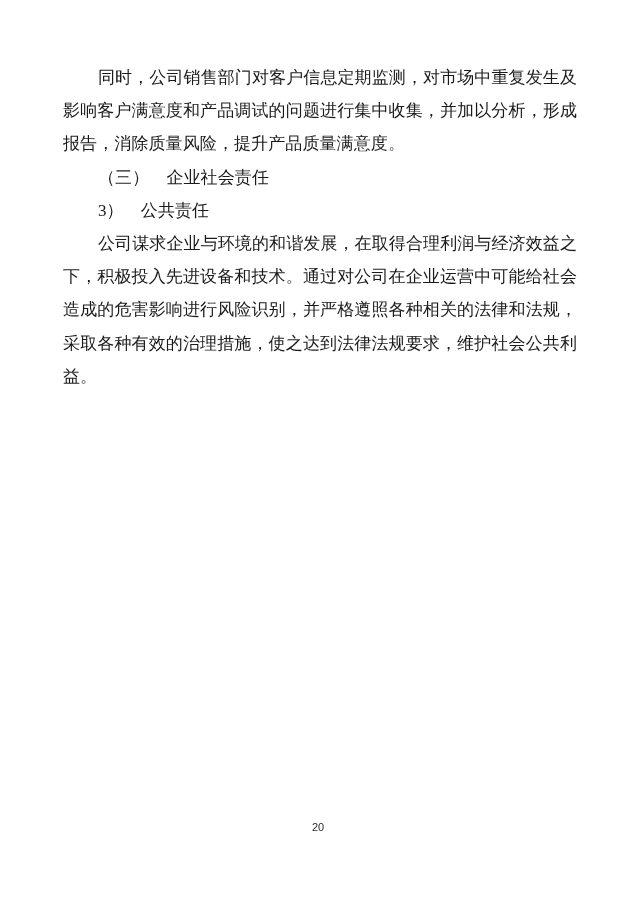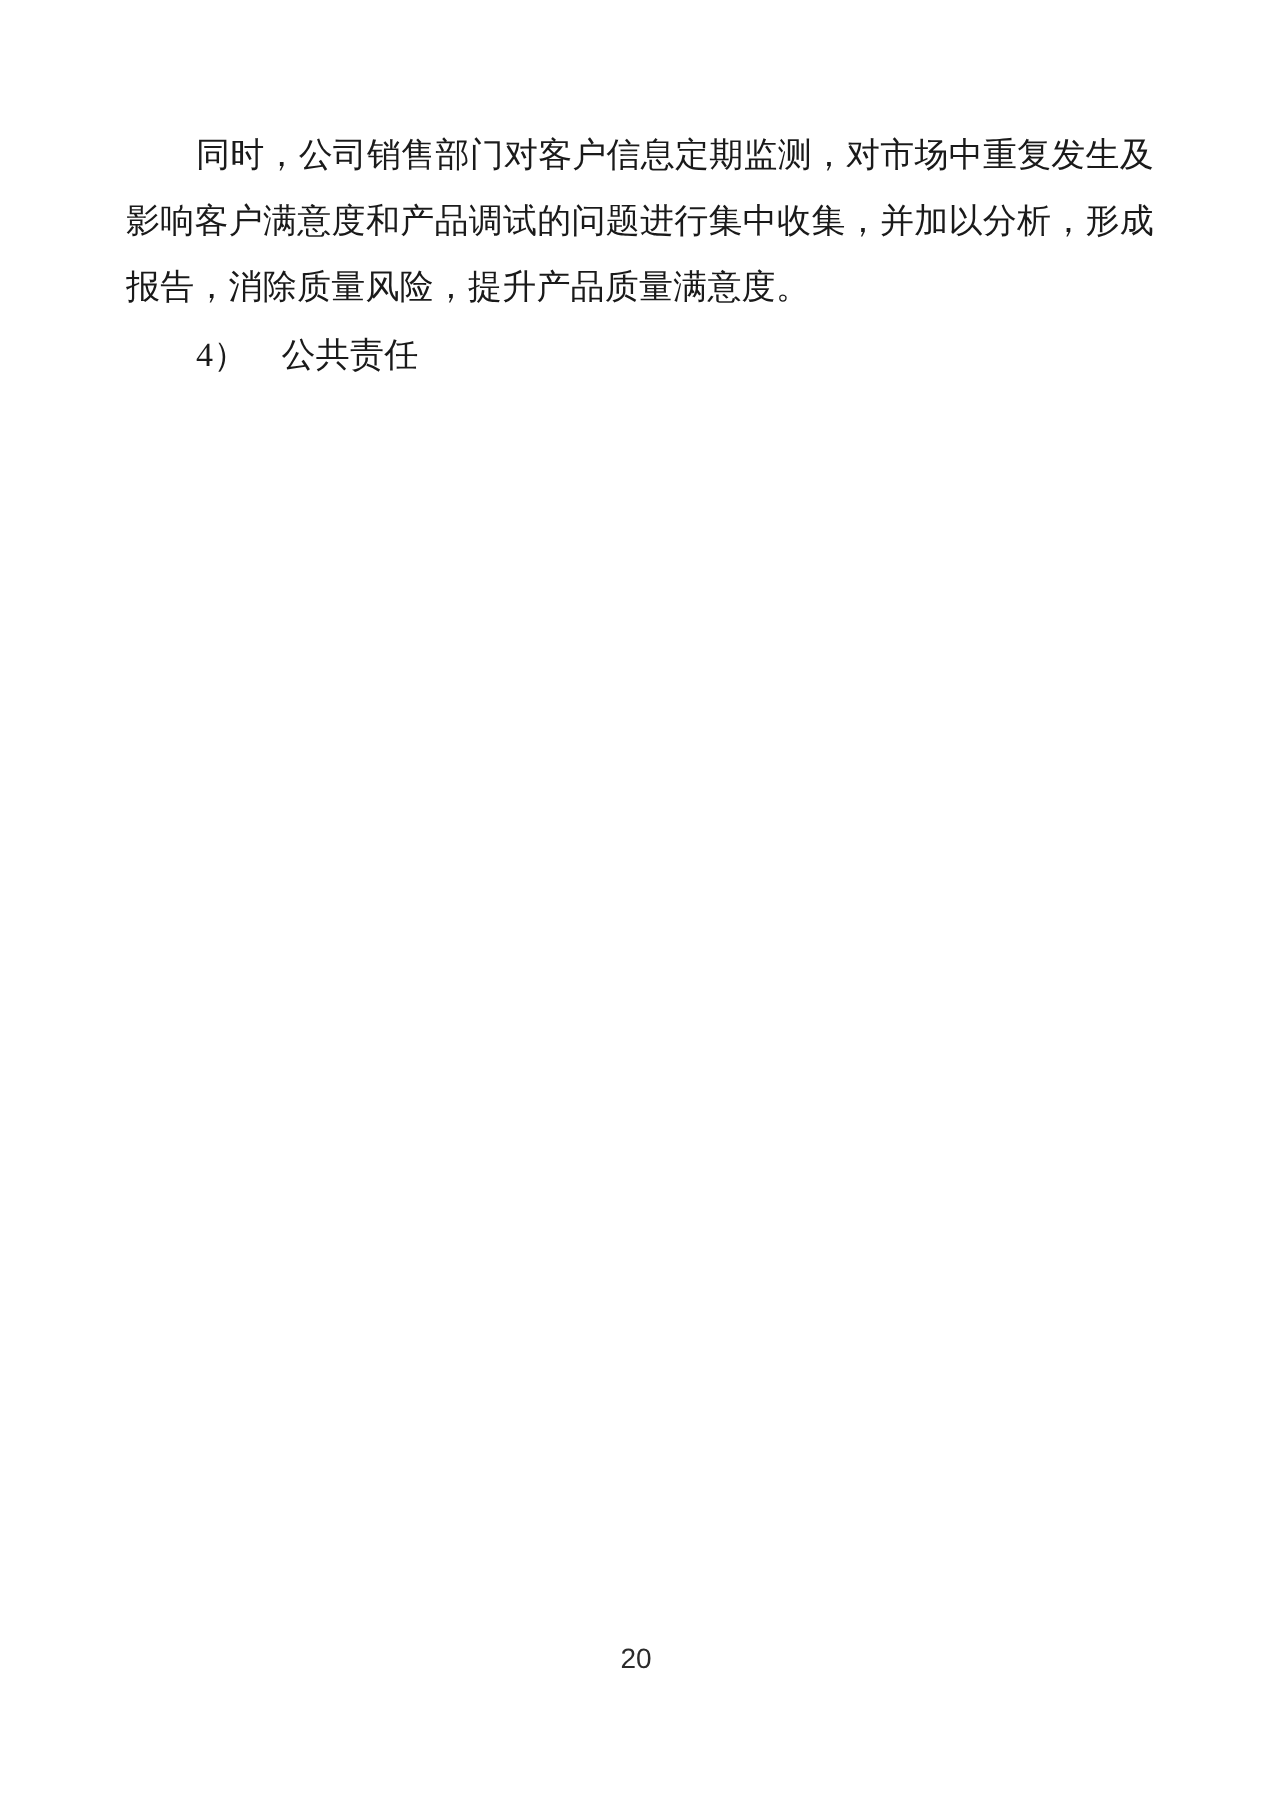--- a/index.html
+++ b/index.html
@@ -38,26 +38,28 @@
     text-align: left;
     font-weight: normal;
   }
   .footer {
     position: absolute;
     left: 0;
     right: 0;
     top: 821px;
     text-align: center;
     font-family: "Liberation Sans", "DejaVu Sans", sans-serif;
-    font-size: 14px;
+    font-size: 11px;
     color: #2b2b2b;
   }
 </style>
 </head>
 <body>
 
 <div class="page">
   <div class="content">
     <p class="para">同时，公司销售部门对客户信息定期监测，对市场中重复发生及影响客户满意度和产品调试的问题进行集中收集，并加以分析，形成报告，消除质量风险，提升产品质量满意度。</p>
-    <p class="para heading">4）　公共责任</p>
+    <p class="para heading">（三）　企业社会责任</p>
+    <p class="para heading">3）　公共责任</p>
+    <p class="para">公司谋求企业与环境的和谐发展，在取得合理利润与经济效益之下，积极投入先进设备和技术。通过对公司在企业运营中可能给社会造成的危害影响进行风险识别，并严格遵照各种相关的法律和法规，采取各种有效的治理措施，使之达到法律法规要求，维护社会公共利益。</p>
   </div>
   <div class="footer">20</div>
 </div>
 
 </body></html>

